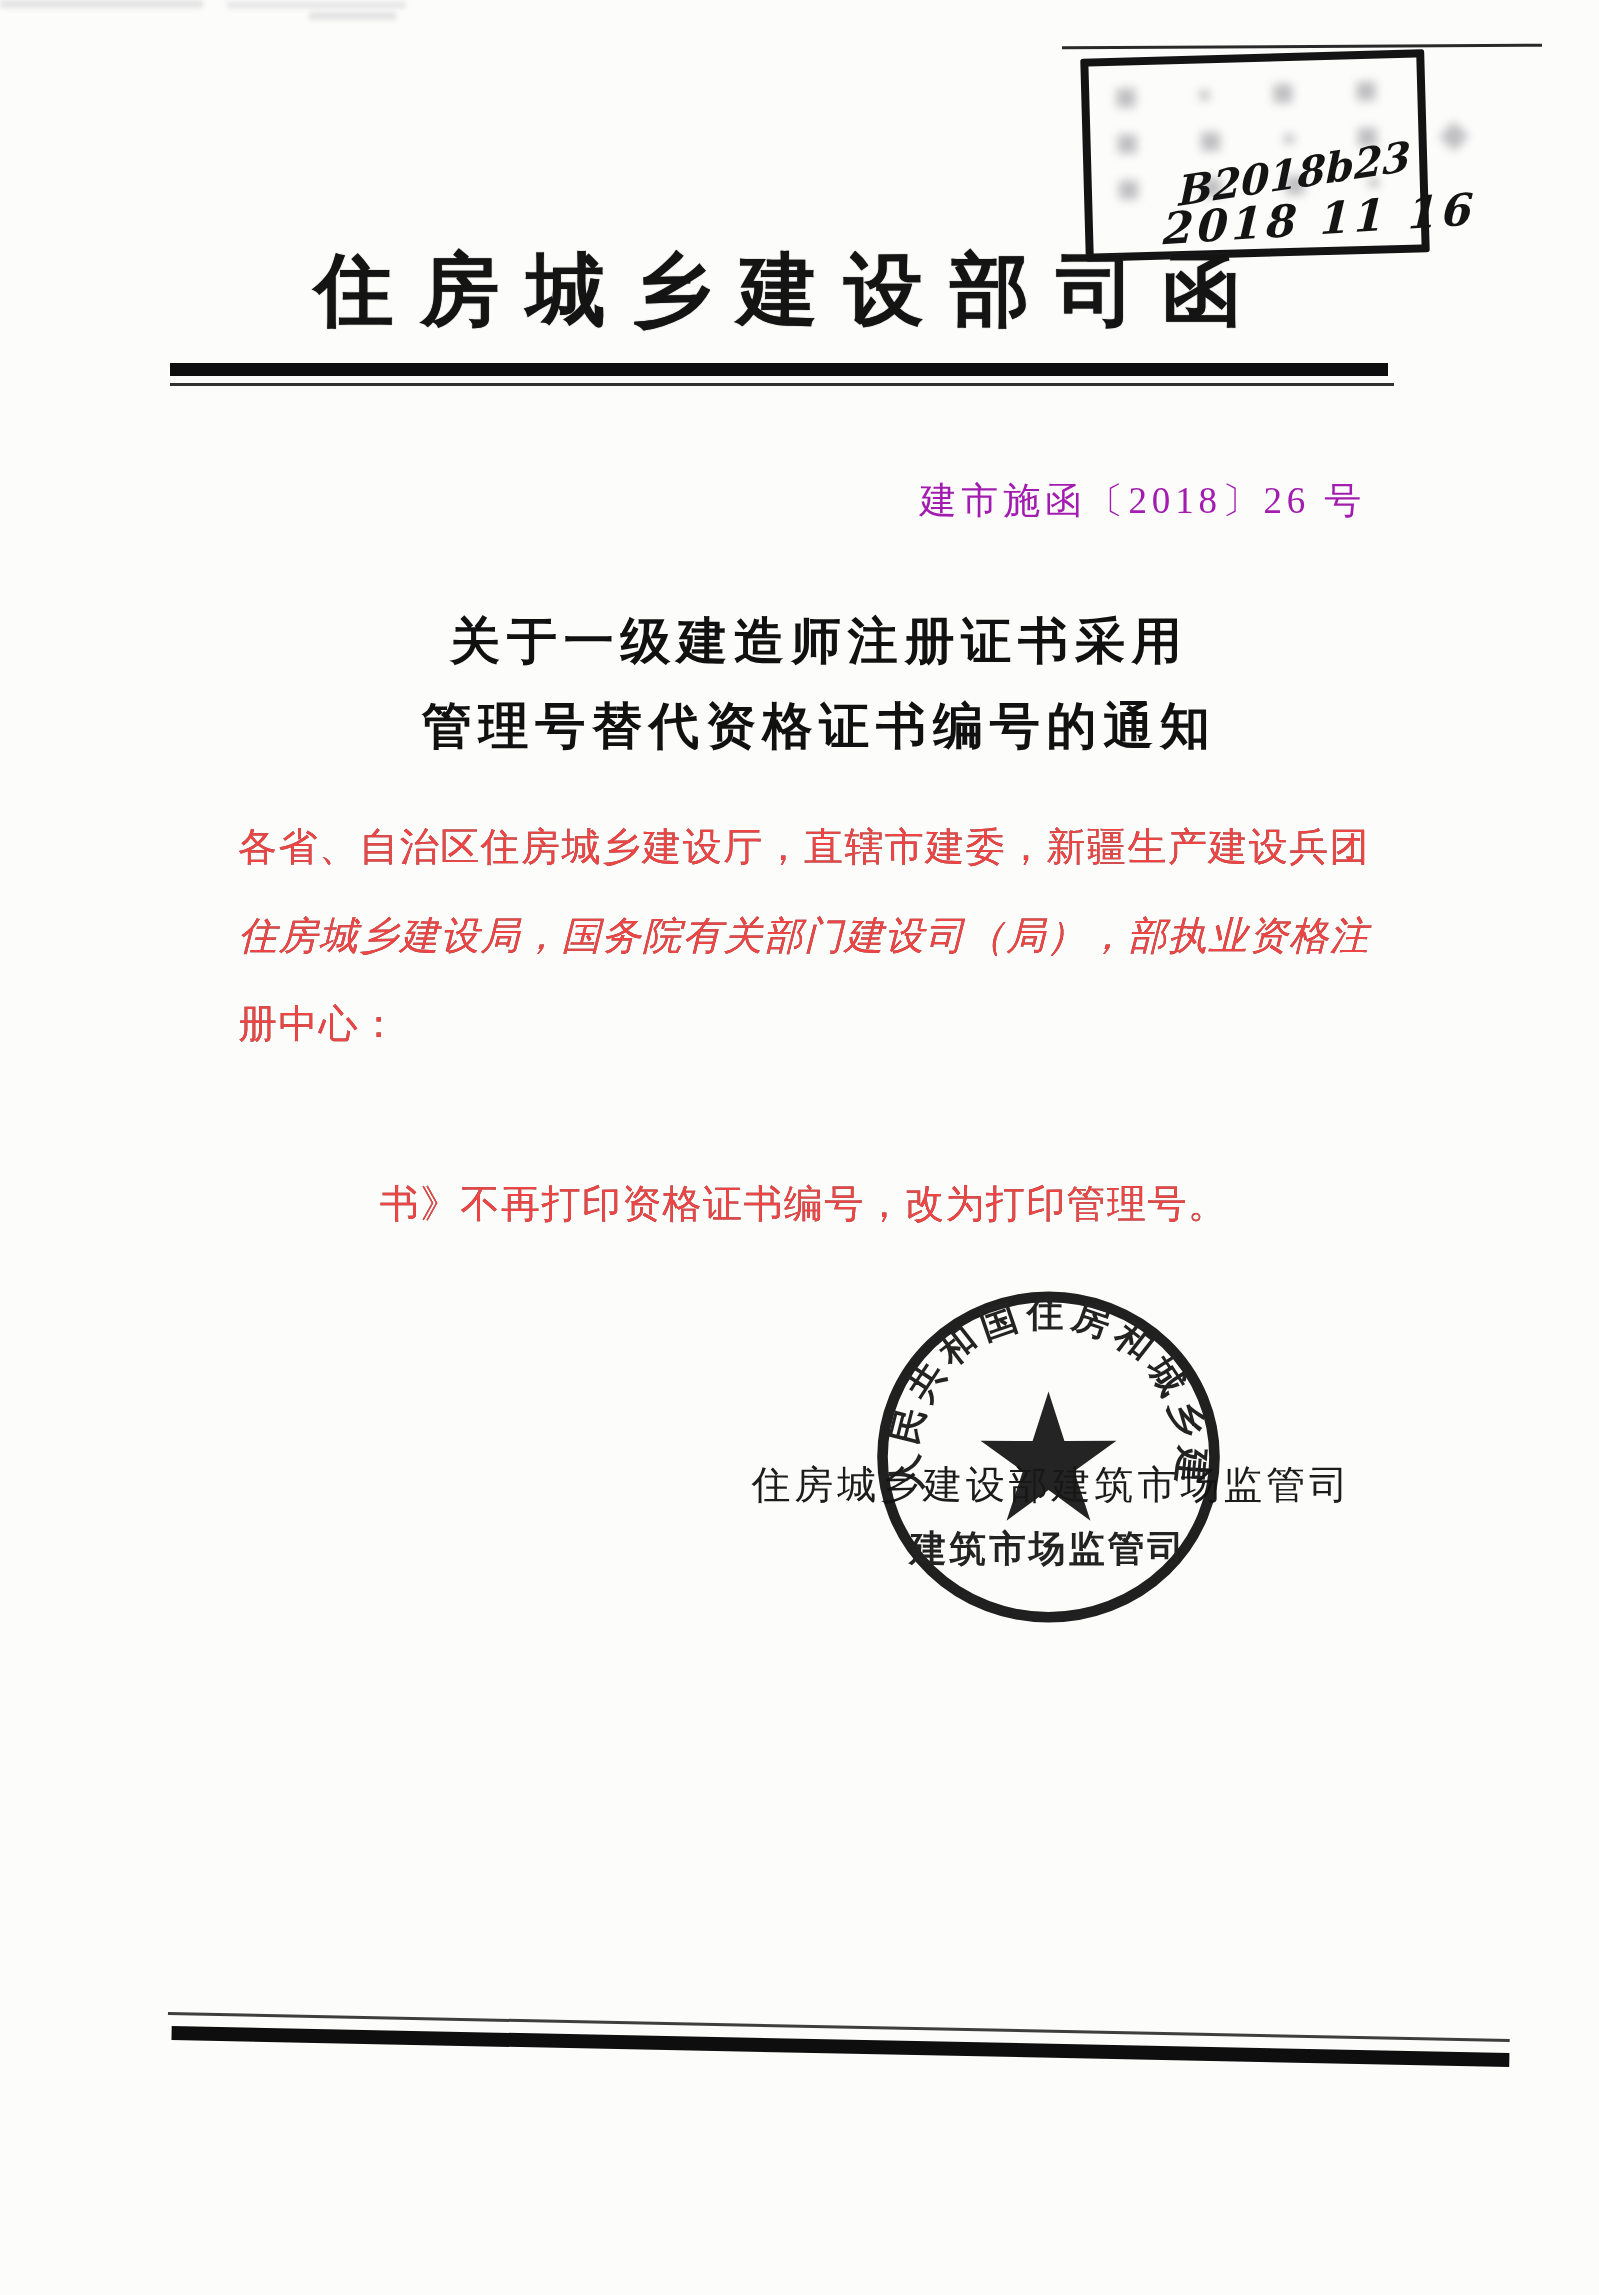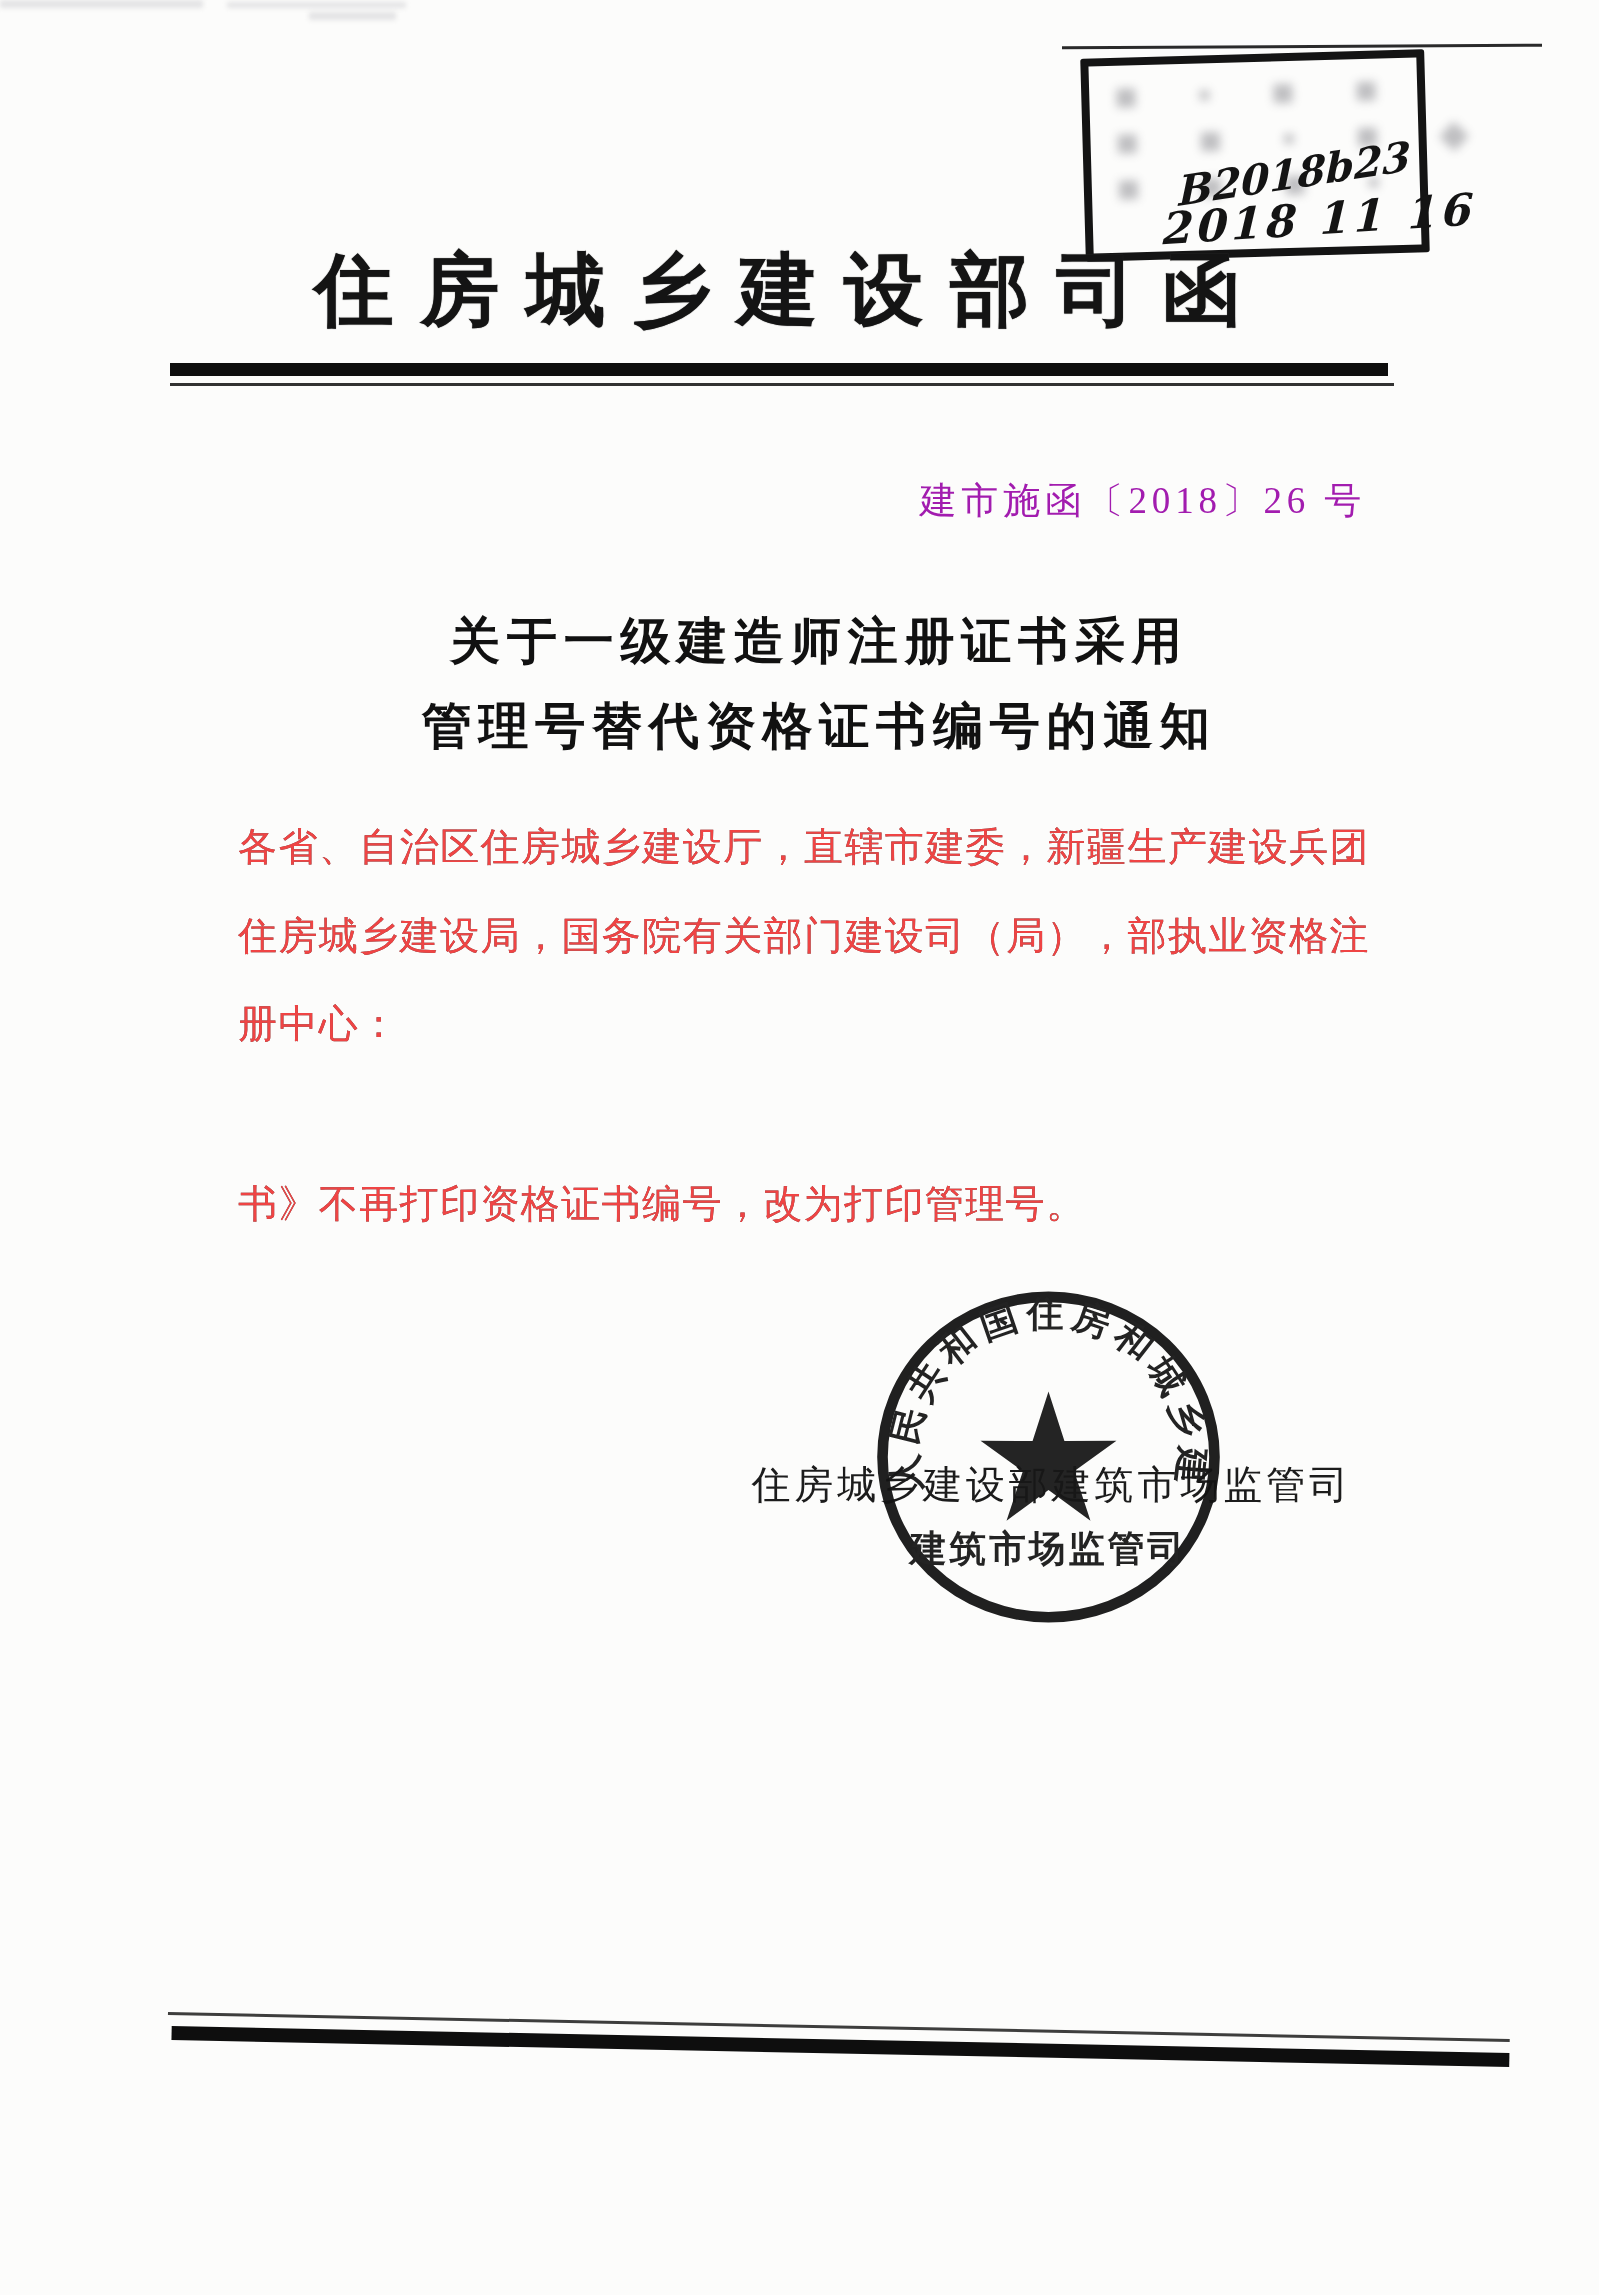--- a/index.html
+++ b/index.html
@@ -106,24 +106,24 @@
 
   <div class="abs rule" style="left:170px;top:363px;width:1218px;height:12.6px;"></div>
   <div class="abs rule" style="left:170px;top:383px;width:1224px;height:2.9px;opacity:.85;"></div>
 
   <div class="abs doc-number">建市施函〔2018〕26 号</div>
 
   <div class="abs notice-title" style="top:608px;">关于一级建造师注册证书采用</div>
   <div class="abs notice-title" style="top:693px;">管理号替代资格证书编号的通知</div>
 
   <div class="abs body-line jfy" style="top:820px;">各省、自治区住房城乡建设厅，直辖市建委，新疆生产建设兵团</div>
-  <div class="abs body-line jfy" style="top:909px;">住房城乡建设局，国务院有关部门建设司（局），部执业资格注</div>
+  <div class="abs body-line jfy" style="top:909px;font-style:italic;">住房城乡建设局，国务院有关部门建设司（局），部执业资格注</div>
   <div class="abs body-line" style="top:997px;">册中心：</div>
 
-  <div class="abs body-line" style="top:1177px;">书》不再打印资格证书编号，改为打印管理号。</div>
+  <div class="abs body-line" style="top:1177px;text-align:center;">书》不再打印资格证书编号，改为打印管理号。</div>
 
   <div class="abs signature-line">住房城乡建设部建筑市场监管司</div>
 
   <svg class="abs seal" viewBox="0 0 372 356">
     <ellipse cx="186" cy="176" rx="172" ry="166" fill="none" stroke="#131313" stroke-width="11"></ellipse>
     <defs>
       <path id="sealArc" d="M 60,227 A 136,136 0 1 1 312,227" fill="none"></path>
     </defs>
     <text font-size="38" letter-spacing="7">
       <textPath href="#sealArc" startOffset="50%" text-anchor="middle">中华人民共和国住房和城乡建设部</textPath>

